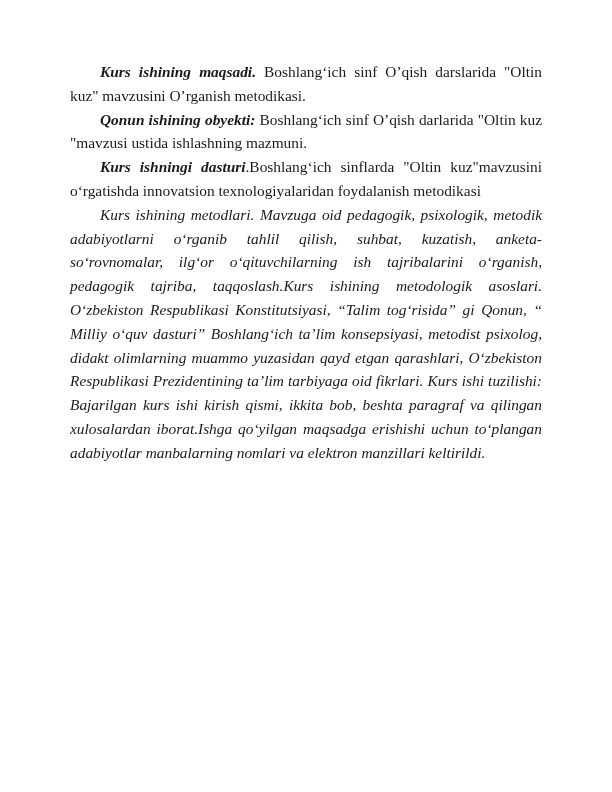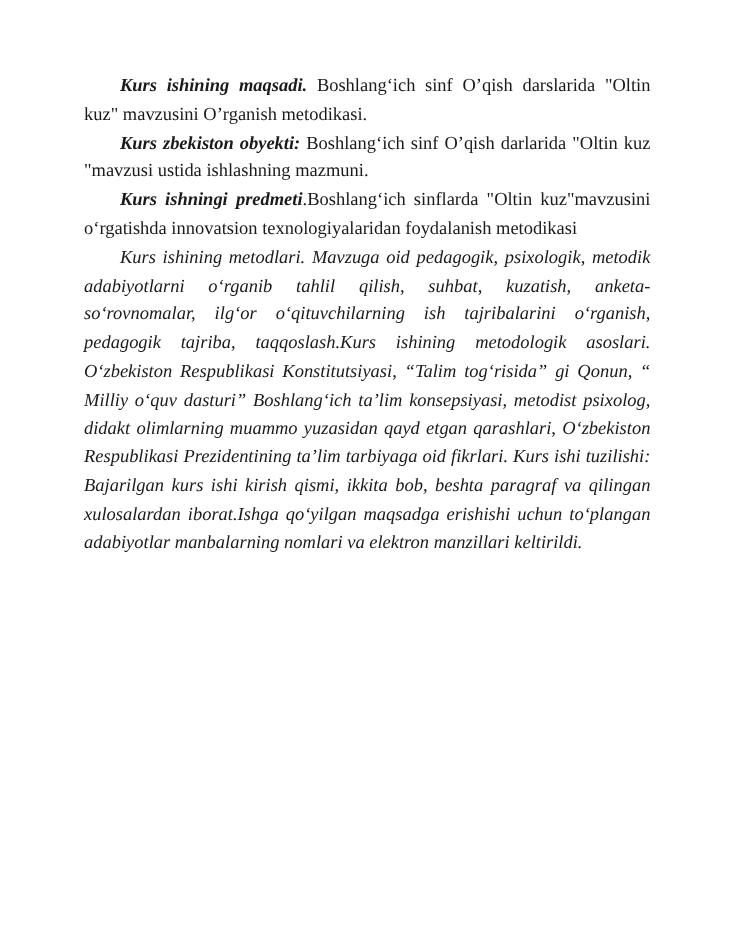--- a/index.html
+++ b/index.html
@@ -50,20 +50,20 @@
   }
 </style>
 </head>
 <body>
 
 <div class="page">
   <div class="doc-body">
 
     <p class="para"><span class="lead">Kurs ishining maqsadi.</span><span> Boshlang‘ich sinf O’qish darslarida "Oltin kuz" mavzusini O’rganish metodikasi.</span></p>
 
-    <p class="para"><span class="lead">Kurs zbekiston obyekti:</span><span> Boshlang‘ich sinf O’qish darlarida "Oltin kuz "mavzusi ustida ishlashning mazmuni.</span></p>
+    <p class="para"><span class="lead">Qonun ishining obyekti:</span><span> Boshlang‘ich sinf O’qish darlarida "Oltin kuz "mavzusi ustida ishlashning mazmuni.</span></p>
 
-    <p class="para"><span class="lead">Kurs ishningi predmeti</span><span>.Boshlang‘ich sinflarda "Oltin kuz"mavzusini o‘rgatishda innovatsion  texnologiyalaridan foydalanish metodikasi</span></p>
+    <p class="para"><span class="lead">Kurs ishningi dasturi</span><span>.Boshlang‘ich sinflarda "Oltin kuz"mavzusini o‘rgatishda innovatsion  texnologiyalaridan foydalanish metodikasi</span></p>
 
     <p class="para"><span>Kurs ishining metodlari. Mavzuga oid pedagogik, psixologik, metodik adabiyotlarni o‘rganib tahlil qilish, suhbat, kuzatish, anketa- so‘rovnomalar, ilg‘or o‘qituvchilarning ish tajribalarini o‘rganish, pedagogik  tajriba, taqqoslash.Kurs ishining metodologik asoslari. O‘zbekiston Respublikasi Konstitutsiyasi, “Talim tog‘risida” gi Qonun, “ Milliy o‘quv dasturi” Boshlang‘ich ta’lim konsepsiyasi, metodist psixolog, didakt olimlarning  muammo yuzasidan qayd etgan qarashlari, O‘zbekiston Respublikasi Prezidentining ta’lim tarbiyaga oid fikrlari.  Kurs ishi tuzilishi: Bajarilgan kurs ishi kirish qismi, ikkita bob, beshta paragraf va qilingan xulosalardan iborat.Ishga qo‘yilgan maqsadga erishishi uchun to‘plangan adabiyotlar manbalarning nomlari va elektron manzillari keltirildi.</span></p>
 
   </div>
 </div>
 
 </body></html>

